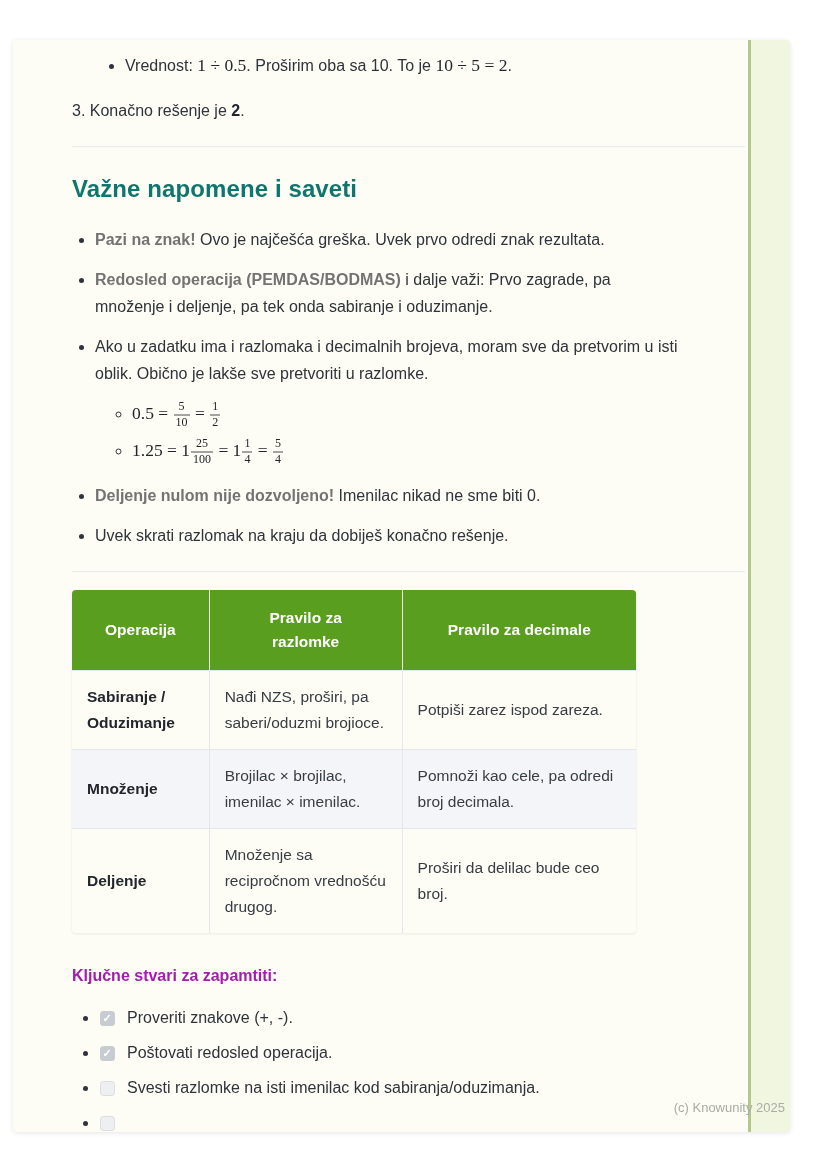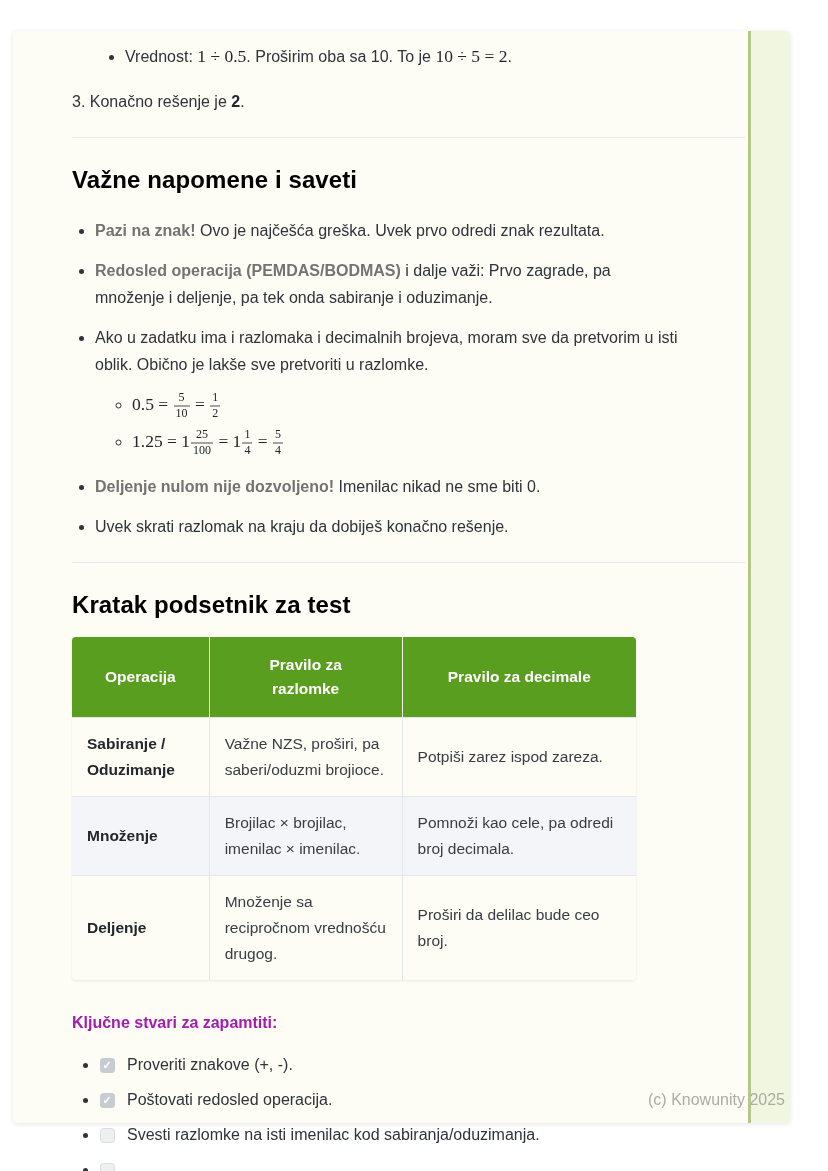--- a/index.html
+++ b/index.html
@@ -5,21 +5,21 @@
   html,body { margin:0; padding:0; }
   body {
     width:828px; height:1171px;
     background:#ffffff;
     font-family:"Liberation Sans", sans-serif;
     color:#2f333a;
     position:relative;
     overflow:hidden;
   }
   .page-card {
-    position:absolute; left:13px; top:31px;
+    position:absolute; left:13px; top:40px;
     width:777px; height:1092px;
     background:#fdfcf5;
     border-radius:4px;
     box-shadow:0 1px 5px rgba(0,0,0,0.10);
   }
   .edge-strip {
     position:absolute; right:0; top:0; bottom:0;
     width:39px;
     background:#f1f6e1;
     border-left:3px solid #b4c987;
@@ -36,21 +36,21 @@
   .final-line { margin:19px 0 0 0; font-size:16px; line-height:26px; }
   .final-line b { font-weight:700; color:#22262c; }
   hr.divider {
     border:none; border-top:1px solid #e7e9ec;
     margin:22px 0 0 0;
   }
   h2.section-heading {
     margin:27px 0 0 0;
     font-size:24px; line-height:29px;
     font-weight:700;
-    color:#000000;
+    color:#0f766e;
     letter-spacing:0.1px;
   }
   ul.tips {
     list-style:disc;
     margin:23px 0 0 0; padding-left:23px;
     max-width:585px;
   }
   ul.tips > li {
     font-size:16px; line-height:27px;
     margin-bottom:13px;
@@ -138,21 +138,21 @@
     line-height:15px; top:0;
   }
   .cb.unchecked {
     width:13px; height:13px;
     background:#edeff1;
     border:1px solid #dbdde0;
   }
   .watermark {
     position:absolute;
     top:1060px; right:5px;
-    font-size:16px;
+    font-size:13px;
     color:#a9ada4;
     z-index:3;
   }
 </style>
 </head>
 <body>
 
 <div class="page-card">
 
   <div class="content">
@@ -190,40 +190,39 @@
       <li>
         <b>Deljenje nulom nije dozvoljeno!</b><span> Imenilac nikad ne sme biti 0.</span>
       </li>
       <li>
         <span>Uvek skrati razlomak na kraju da dobiješ konačno rešenje.</span>
       </li>
     </ul>
 
     <hr class="divider">
 
-    <h2 class="section-heading">Kratak podsetnik za test</h2>
 
     <div class="table-wrap">
       <table class="reminder">
         <colgroup>
             <col class="c1">
             <col class="c2">
             <col class="c3">
           </colgroup>
         <thead>
           <tr>
             <th>Operacija</th>
             <th>Pravilo za razlomke</th>
             <th>Pravilo za decimale</th>
           </tr>
         </thead>
         <tbody>
           <tr>
             <td class="op">Sabiranje / Oduzimanje</td>
-            <td>Važne NZS, proširi, pa saberi/oduzmi brojioce.</td>
+            <td>Nađi NZS, proširi, pa saberi/oduzmi brojioce.</td>
             <td>Potpiši zarez ispod zareza.</td>
           </tr>
           <tr class="alt">
             <td class="op">Množenje</td>
             <td>Brojilac × brojilac, imenilac × imenilac.</td>
             <td>Pomnoži kao cele, pa odredi broj decimala.</td>
           </tr>
           <tr>
             <td class="op">Deljenje</td>
             <td>Množenje sa recipročnom vrednošću drugog.</td>

